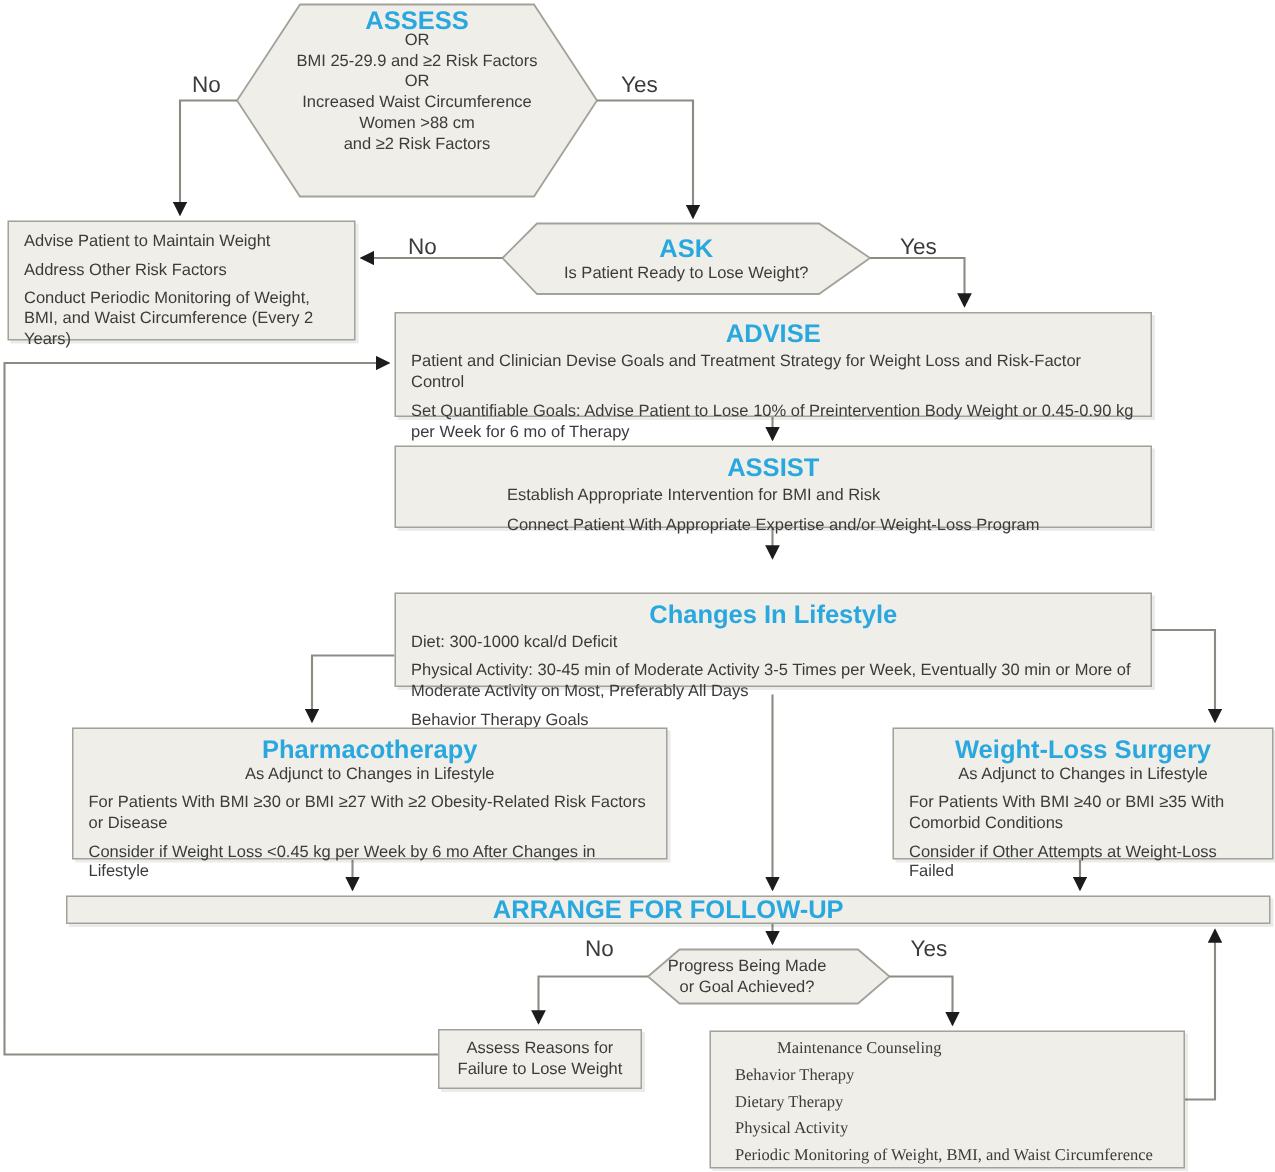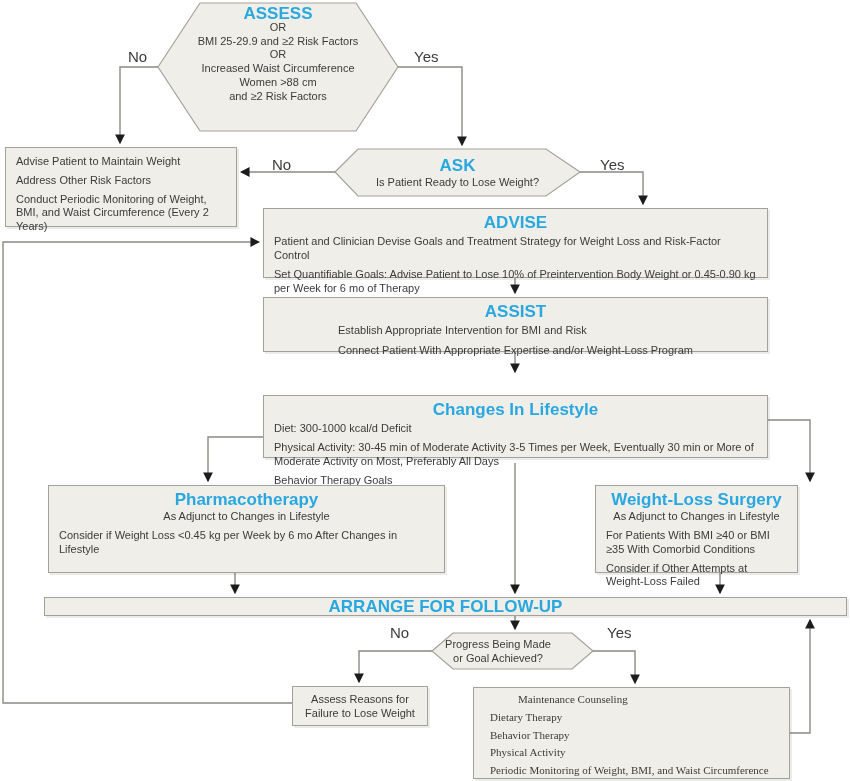--- a/index.html
+++ b/index.html
@@ -107,24 +107,25 @@
   <div class="node" style="left:263px;top:376px;width:505px;height:63px;margin-top:19px;">
     <div class="node-title">Changes In Lifestyle</div>
     <div class="para" style="margin-top:2px;">Diet: 300-1000 kcal/d Deficit</div>
     <div class="para">Physical Activity: 30-45 min of Moderate Activity 3-5 Times per Week, Eventually 30 min or More of Moderate Activity on Most, Preferably All Days</div>
     <div class="para">Behavior Therapy Goals</div>
   </div>
 
   <div class="node" style="left:48px;top:485px;width:397px;height:88px;">
     <div class="node-title">Pharmacotherapy</div>
     <div class="centered">As Adjunct to Changes in Lifestyle</div>
+    <div class="para">For Patients With BMI ≥30 or BMI ≥27 With ≥2 Obesity-Related Risk Factors or Disease</div>
     <div class="para">Consider if Weight Loss &lt;0.45 kg per Week by 6 mo After Changes in Lifestyle</div>
   </div>
 
-  <div class="node" style="left:595px;top:485px;width:203px;height:88px;">
+  <div class="node" style="left:595px;top:485px;width:254px;height:88px;">
     <div class="node-title">Weight-Loss Surgery</div>
     <div class="centered">As Adjunct to Changes in Lifestyle</div>
     <div class="para">For Patients With BMI ≥40 or BMI ≥35 With Comorbid Conditions</div>
     <div class="para">Consider if Other Attempts at Weight-Loss Failed</div>
   </div>
 
   <div class="node" style="left:44px;top:597px;width:803px;height:19px;">
     <div class="node-title bar-title" style="padding-top:0;">ARRANGE FOR FOLLOW-UP</div>
   </div>
 
@@ -133,19 +134,19 @@
     <div>or Goal Achieved?</div>
   </div>
 
   <div class="node centered" style="left:292px;top:686px;width:136px;height:40px;padding-top:6px;">
     <div>Assess Reasons for</div>
     <div>Failure to Lose Weight</div>
   </div>
 
   <div class="node" style="left:473px;top:687px;width:317px;height:92px;font-family:Liberation Serif, serif;">
     <div class="maint-head">Maintenance Counseling</div>
+    <div class="maint-item">Behavior Therapy</div>
     <div class="maint-item">Dietary Therapy</div>
-    <div class="maint-item">Behavior Therapy</div>
     <div class="maint-item">Physical Activity</div>
     <div class="maint-item">Periodic Monitoring of Weight, BMI, and Waist Circumference</div>
   </div>
 
 </div>
 
 </body></html>

